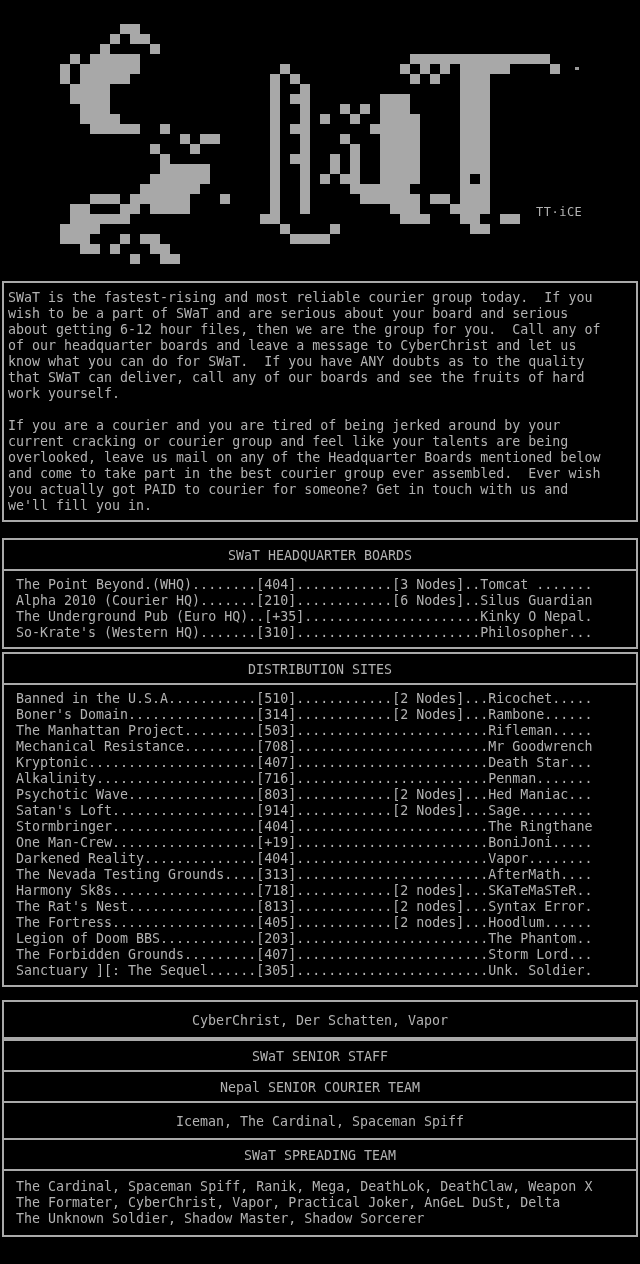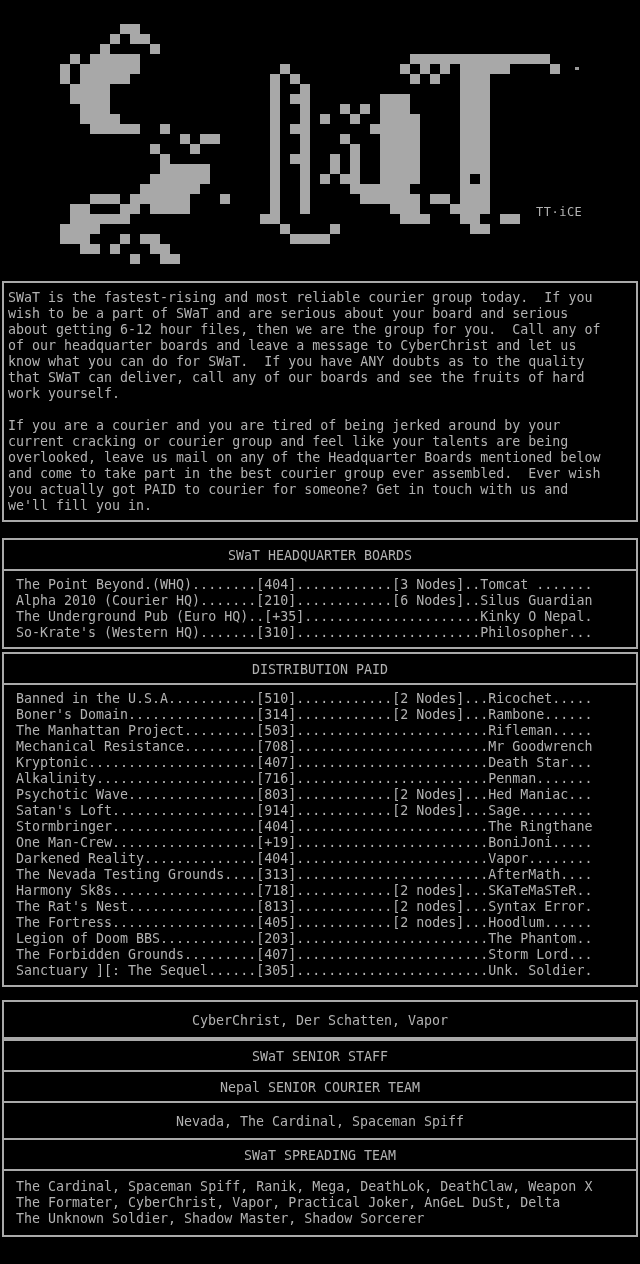--- a/index.html
+++ b/index.html
@@ -357,21 +357,21 @@
       <pre>The Point Beyond.(WHQ)........[404]............[3 Nodes]..Tomcat .......
 Alpha 2010 (Courier HQ).......[210]............[6 Nodes]..Silus Guardian
 The Underground Pub (Euro HQ)..[+35]......................Kinky O Nepal.
 So-Krate's (Western HQ).......[310].......................Philosopher...</pre>
     </div>
   </div>
 
   <div class="gap3"></div>
 
   <div class="box hdr">
-    <pre>DISTRIBUTION PAID</pre>
+    <pre>DISTRIBUTION SITES</pre>
   </div>
   <div class="box joined">
     <div class="list">
       <pre>Banned in the U.S.A...........[510]............[2 Nodes]...Ricochet.....
 Boner's Domain................[314]............[2 Nodes]...Rambone......
 The Manhattan Project.........[503]........................Rifleman.....
 Mechanical Resistance.........[708]........................Mr Goodwrench
 Kryptonic.....................[407]........................Death Star...
 Alkalinity....................[716]........................Penman.......
 Psychotic Wave................[803]............[2 Nodes]...Hed Maniac...
@@ -394,21 +394,21 @@
   <div class="box joined names">
     <pre>CyberChrist, Der Schatten, Vapor</pre>
   </div>
   <div class="box hdr">
     <pre>SWaT SENIOR STAFF</pre>
   </div>
   <div class="box joined hdr">
     <pre>Nepal SENIOR COURIER TEAM</pre>
   </div>
   <div class="box joined names">
-    <pre>Nevada, The Cardinal, Spaceman Spiff</pre>
+    <pre>Iceman, The Cardinal, Spaceman Spiff</pre>
   </div>
   <div class="box joined hdr">
     <pre>SWaT SPREADING TEAM</pre>
   </div>
   <div class="box joined">
     <div class="speclist">
       <pre>The Cardinal, Spaceman Spiff, Ranik, Mega, DeathLok, DeathClaw, Weapon X
 The Formater, CyberChrist, Vapor, Practical Joker, AnGeL DuSt, Delta
 The Unknown Soldier, Shadow Master, Shadow Sorcerer</pre>
     </div>

